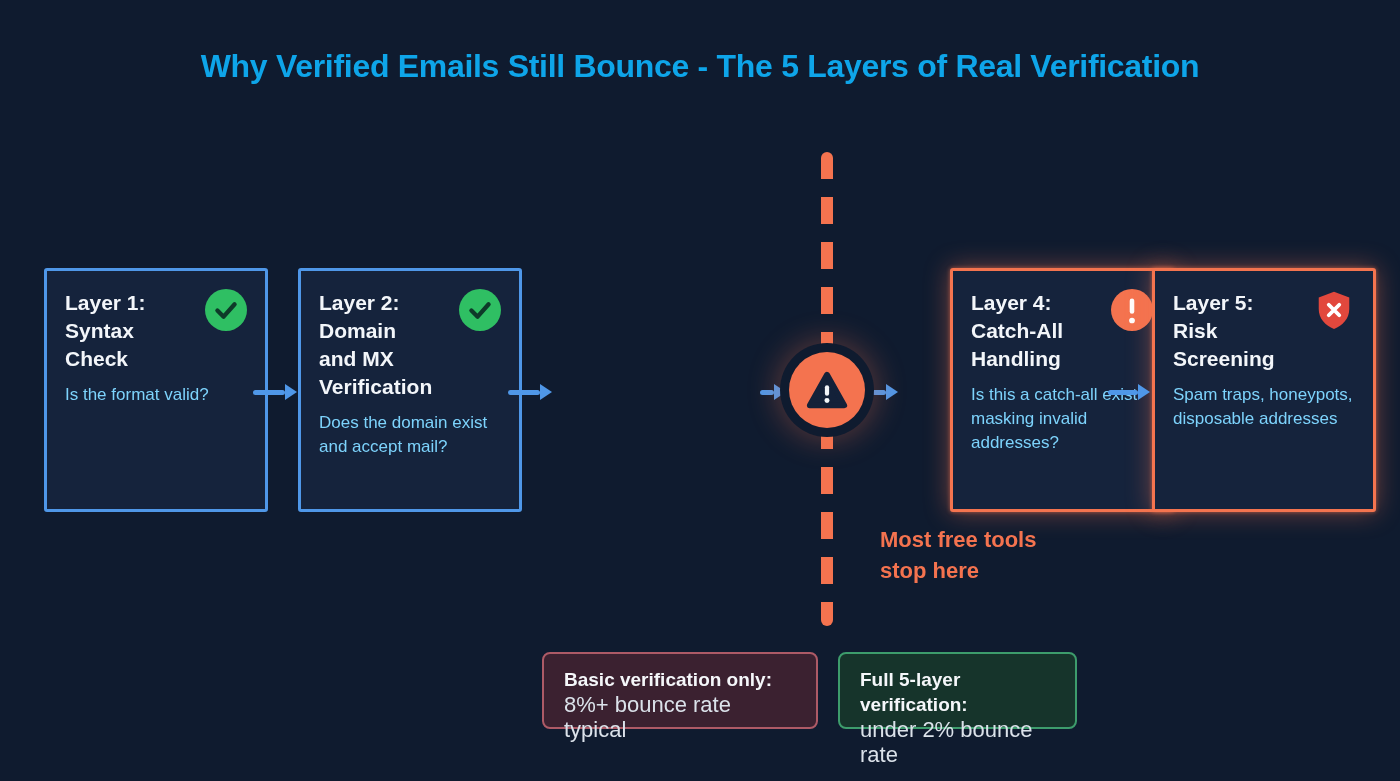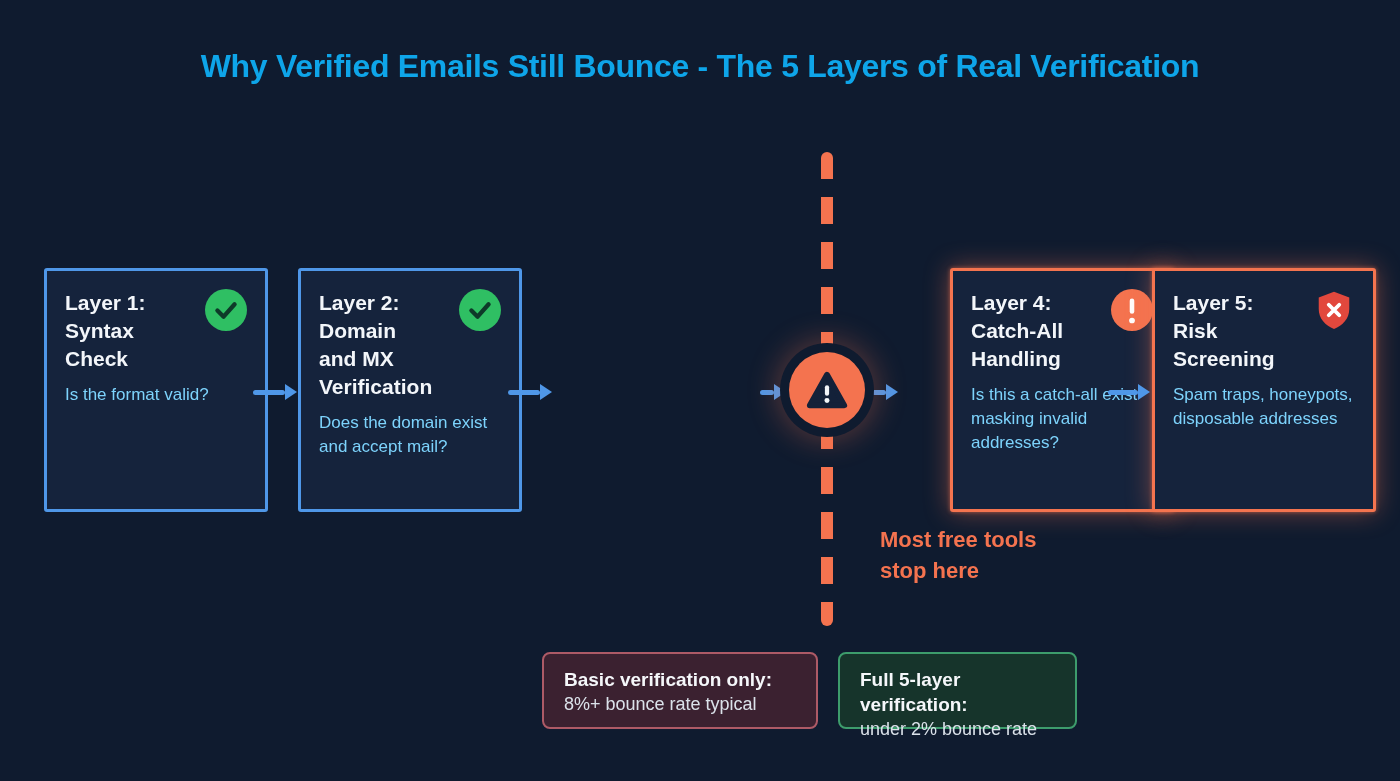--- a/index.html
+++ b/index.html
@@ -48,21 +48,21 @@
 
   .annotation{
     position:absolute;left:880px;top:524px;width:230px;
     color:#f4734f;font-size:22px;font-weight:bold;line-height:31px;white-space:pre-line;
   }
 
   .legend{position:absolute;top:652px;box-sizing:border-box;height:77px;border-radius:8px;padding:13px 20px;}
   .legend.bad{left:542px;width:276px;background:#3b2130;border:2px solid #ad5a66;}
   .legend.good{left:838px;width:239px;background:#16342b;border:2px solid #3d9c6c;}
   .legend-title{color:#f5f7fa;font-size:19px;font-weight:bold;line-height:25px;}
-  .legend-sub{color:#dbe2ea;font-size:18px;line-height:25px;}
+  .legend-sub{color:#dbe2ea;font-size:22px;line-height:25px;}
 </style>
 </head>
 <body>
 
 <div class="stage">
 
   <h1 class="page-title">Why Verified Emails Still Bounce - The 5 Layers of Real Verification</h1>
 
   <div class="dashed-line"></div>
 

